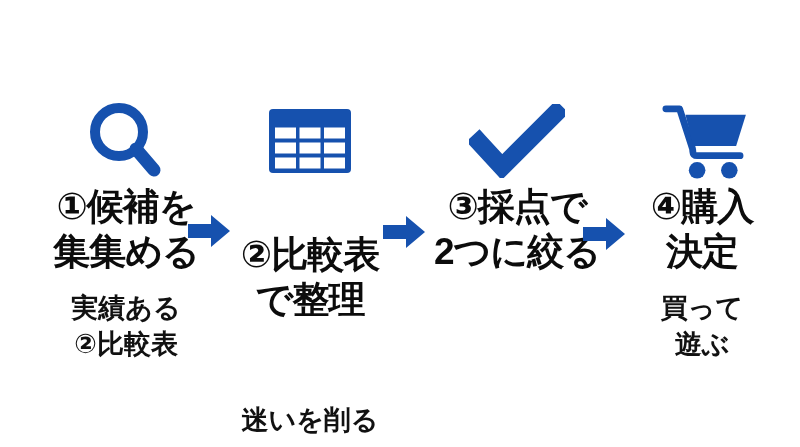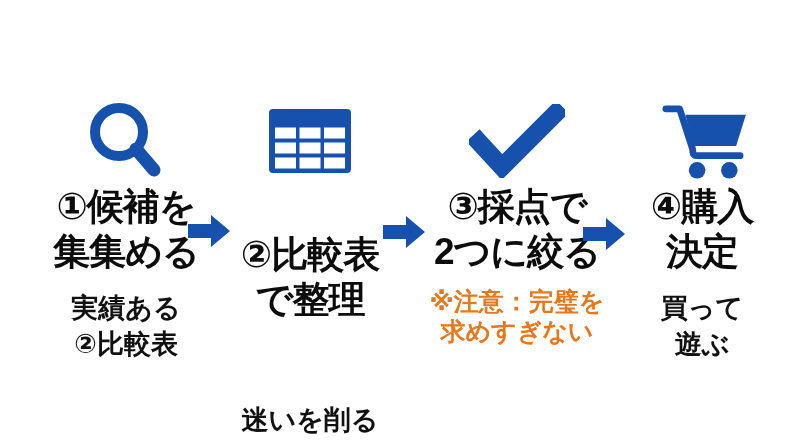--- a/index.html
+++ b/index.html
@@ -91,22 +91,20 @@
   </div>
 
   <div class="step step-3">
     <div class="icon-box">
       <svg width="96" height="74" viewBox="0 0 96 74">
         <path d="M10 38 L33 63 L87 9" fill="none" stroke="#1651ae" stroke-width="18" stroke-linecap="square" stroke-linejoin="miter"></path>
       </svg>
     </div>
     <div class="heading">③採点で
 2つに絞る</div>
-    <div class="note">※注意：完璧を
-求めすぎない</div>
   </div>
 
   <div class="step step-4">
     <div class="icon-box">
       <svg width="88" height="80" viewBox="0 0 90 82">
         <path d="M8 8 h14 l13 40 c1.5 5 -1 8 5 8 h44" fill="none" stroke="#1651ae" stroke-width="7" stroke-linecap="round" stroke-linejoin="round"></path>
         <polygon points="28,14 90,14 80,46 36,46" fill="#1651ae"></polygon>
         <circle cx="40" cy="71" r="8.5" fill="#1651ae"></circle>
         <circle cx="73" cy="71" r="8.5" fill="#1651ae"></circle>
       </svg>

